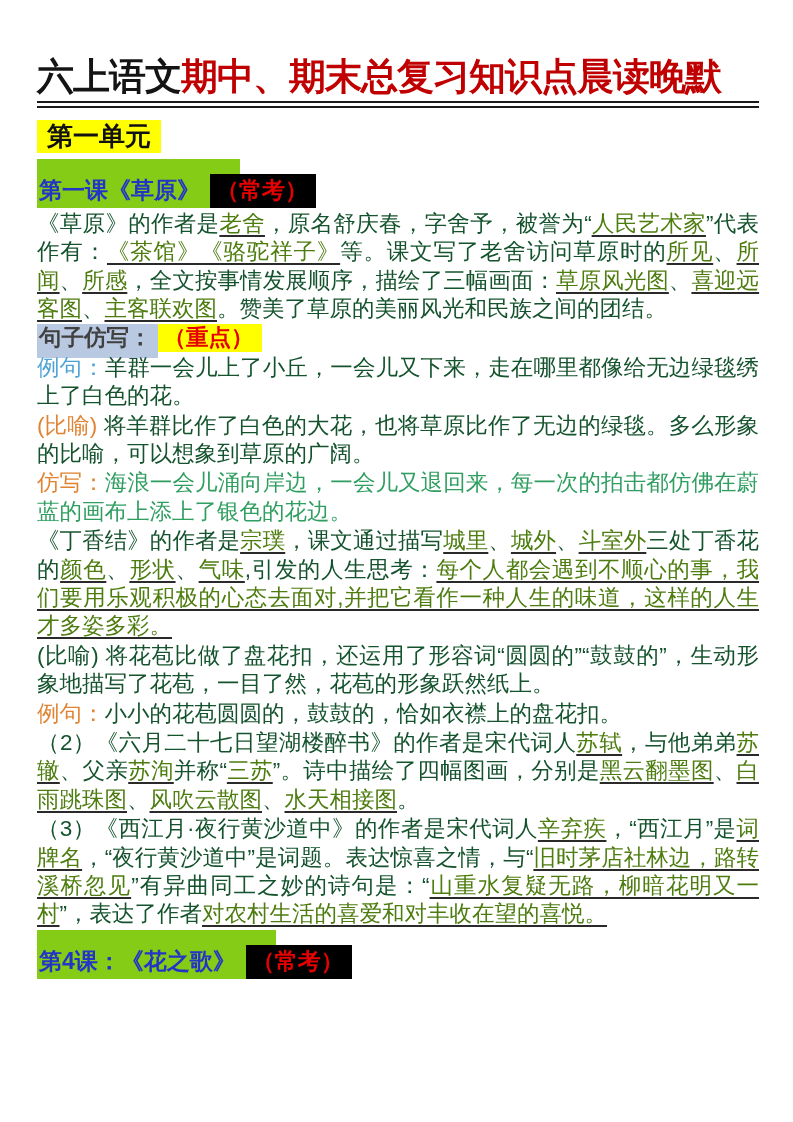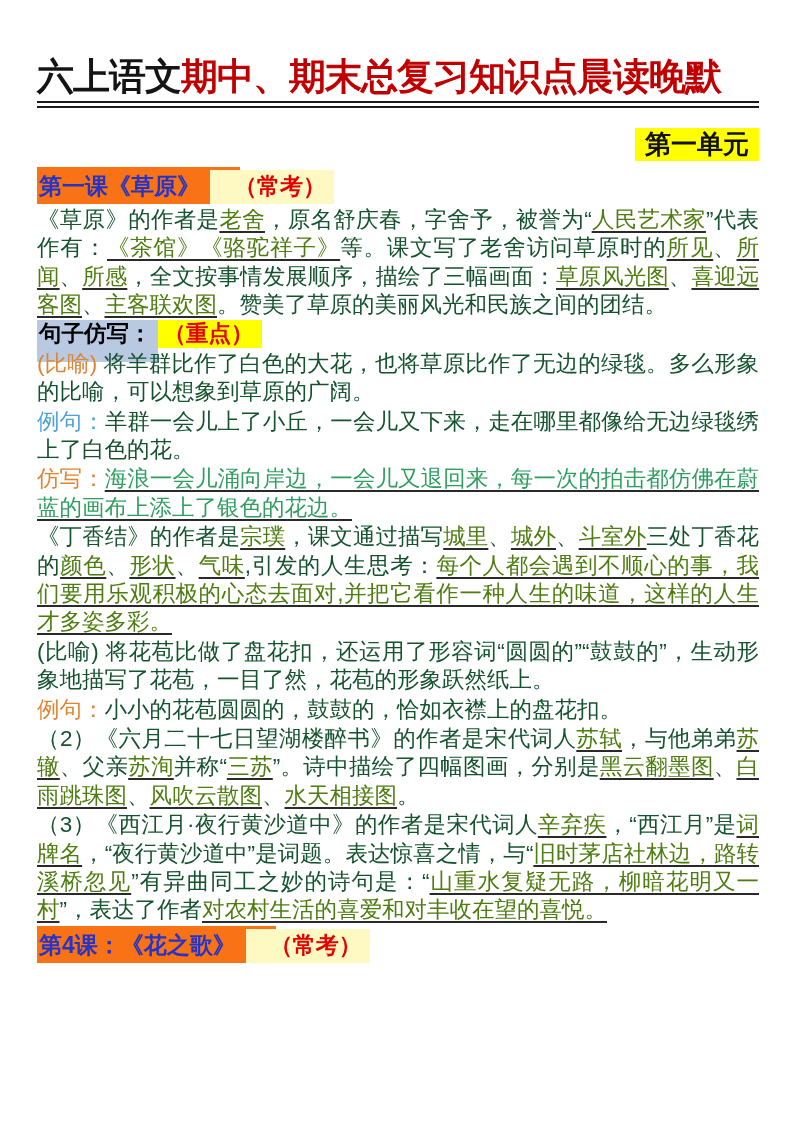--- a/index.html
+++ b/index.html
@@ -20,94 +20,93 @@
   }
   .title-black{color:#141414;}
   .title-red{color:#c00000;}
   .title-rule{
     border:none;
     border-bottom:7px double #1a1a1a;
     margin:2px 0 6px 0;
     height:0;
   }
   
-  .unit-row{text-align:right;margin:20px 0 6px 0;}
+  .unit-row{text-align:left;margin:12px 0 6px 0;}
   .unit-badge{
     display:inline-block;
     background:#ffff00;
     color:#111;
     font-size:26px;font-weight:700;
     padding:1px 10px;
     line-height:1.2;
   }
   
   .sec-header{margin:1px 0 2px 0;line-height:31px;font-size:23px;}
   .sec-course{
     display:inline-block;
     color:#2334c6;
-    background:#f97316;
+    background:#84cc16;
     font-weight:700;
-    padding:4px 40px 2px 2px;
+    padding:16px 40px 2px 2px;
   }
   .sec-tag{
     display:inline-block;
     color:#e60000;
-    background:#fef9c3;
+    background:#000000;
     font-weight:700;
-    padding:1px 8px 2px 24px;
+    padding:1px 8px 2px 6px;
     margin-left:-30px;
   }
   
   .para{
     font-size:22.5px;
     line-height:28.4px;
     margin:0 0 1px 0;
     text-align:justify;
   }
   .run-k{color:#14532d;}
   .run-r{
     color:#4d7c0f;
     text-decoration:underline;
     text-decoration-color:#2a2a2a;
     text-decoration-thickness:1.5px;
     text-underline-offset:4px;
   }
   .run-g{
     color:#2f9e60;
-    text-decoration:underline;
     text-decoration-color:#2a2a2a;
     text-decoration-thickness:1.5px;
     text-underline-offset:4px;
   }
   .run-o{color:#e08433;}
   .run-b{color:#4da3d6;}
   .run-bh{ 
-    color:#000000;font-weight:700;background:#b9c9e2;padding:1px 6px 16px 2px;
+    color:#404040;font-weight:700;background:#b9c9e2;padding:1px 6px 8px 2px;
   }
   .run-tag{ 
     color:#e60000;font-weight:700;background:#ffff00;padding:1px 8px 2px 6px;
   }
 </style>
 </head>
 <body>
 
 <div id="doc-page">
   <div class="title-wrap">
     <span class="title-line title-black">六上语文</span><span class="title-line title-red">期中、期末总复习知识点晨读晚默</span>
   </div>
   <hr class="title-rule">
   <div class="unit-row">
     <span class="unit-badge">第一单元</span>
   </div>
   <div id="doc-body">
       <div class="sec-header"><span class="sec-course">第一课《草原》</span><span class="sec-tag">（常考）</span></div>
       <div class="para"><span class="run-k">《草原》的作者是</span><span class="run-r">老舍</span><span class="run-k">，原名舒庆春，字舍予，被誉为“</span><span class="run-r">人民艺术家</span><span class="run-k">”代表作有：</span><span class="run-r">《茶馆》《骆驼祥子》</span><span class="run-k">等。课文写了老舍访问草原时的</span><span class="run-r">所见</span><span class="run-k">、</span><span class="run-r">所闻</span><span class="run-k">、</span><span class="run-r">所感</span><span class="run-k">，全文按事情发展顺序，描绘了三幅画面：</span><span class="run-r">草原风光图</span><span class="run-k">、</span><span class="run-r">喜迎远客图</span><span class="run-k">、</span><span class="run-r">主客联欢图</span><span class="run-k">。赞美了草原的美丽风光和民族之间的团结。</span></div>
       <div class="para"><span class="run-bh">句子仿写：</span><span class="run-tag">（重点）</span></div>
+      <div class="para"><span class="run-b">例句：</span><span class="run-k">羊群一会儿上了小丘，一会儿又下来，走在哪里都像给无边绿毯绣上了白色的花。</span></div>
       <div class="para"><span class="run-o">(比喻) </span><span class="run-k">将羊群比作了白色的大花，也将草原比作了无边的绿毯。多么形象的比喻，可以想象到草原的广阔。</span></div>
-      <div class="para"><span class="run-b">例句：</span><span class="run-k">羊群一会儿上了小丘，一会儿又下来，走在哪里都像给无边绿毯绣上了白色的花。</span></div>
       <div class="para"><span class="run-o">仿写：</span><span class="run-g">海浪一会儿涌向岸边，一会儿又退回来，每一次的拍击都仿佛在蔚蓝的画布上添上了银色的花边。</span></div>
       <div class="para"><span class="run-k">《丁香结》的作者是</span><span class="run-r">宗璞</span><span class="run-k">，课文通过描写</span><span class="run-r">城里</span><span class="run-k">、</span><span class="run-r">城外</span><span class="run-k">、</span><span class="run-r">斗室外</span><span class="run-k">三处丁香花的</span><span class="run-r">颜色</span><span class="run-k">、</span><span class="run-r">形状</span><span class="run-k">、</span><span class="run-r">气味</span><span class="run-k">,引发的人生思考：</span><span class="run-r">每个人都会遇到不顺心的事，我们要用乐观积极的心态去面对,并把它看作一种人生的味道，这样的人生才多姿多彩。</span></div>
       <div class="para"><span class="run-k">(比喻) 将花苞比做了盘花扣，还运用了形容词“圆圆的”“鼓鼓的”，生动形象地描写了花苞，一目了然，花苞的形象跃然纸上。</span></div>
       <div class="para"><span class="run-o">例句：</span><span class="run-k">小小的花苞圆圆的，鼓鼓的，恰如衣襟上的盘花扣。</span></div>
       <div class="para"><span class="run-k">（2）《六月二十七日望湖楼醉书》的作者是宋代词人</span><span class="run-r">苏轼</span><span class="run-k">，与他弟弟</span><span class="run-r">苏辙</span><span class="run-k">、父亲</span><span class="run-r">苏洵</span><span class="run-k">并称“</span><span class="run-r">三苏</span><span class="run-k">”。诗中描绘了四幅图画，分别是</span><span class="run-r">黑云翻墨图</span><span class="run-k">、</span><span class="run-r">白雨跳珠图</span><span class="run-k">、</span><span class="run-r">风吹云散图</span><span class="run-k">、</span><span class="run-r">水天相接图</span><span class="run-k">。</span></div>
       <div class="para"><span class="run-k">（3）《西江月·夜行黄沙道中》的作者是宋代词人</span><span class="run-r">辛弃疾</span><span class="run-k">，“西江月”是</span><span class="run-r">词牌名</span><span class="run-k">，“夜行黄沙道中”是词题。表达惊喜之情，与“</span><span class="run-r">旧时茅店社林边，路转溪桥忽见</span><span class="run-k">”有异曲同工之妙的诗句是：“</span><span class="run-r">山重水复疑无路，柳暗花明又一村</span><span class="run-k">”，表达了作者</span><span class="run-r">对农村生活的喜爱和对丰收在望的喜悦。</span></div>
       <div class="sec-header"><span class="sec-course">第4课：《花之歌》</span><span class="sec-tag">（常考）</span></div>
     </div>
 </div>
 

